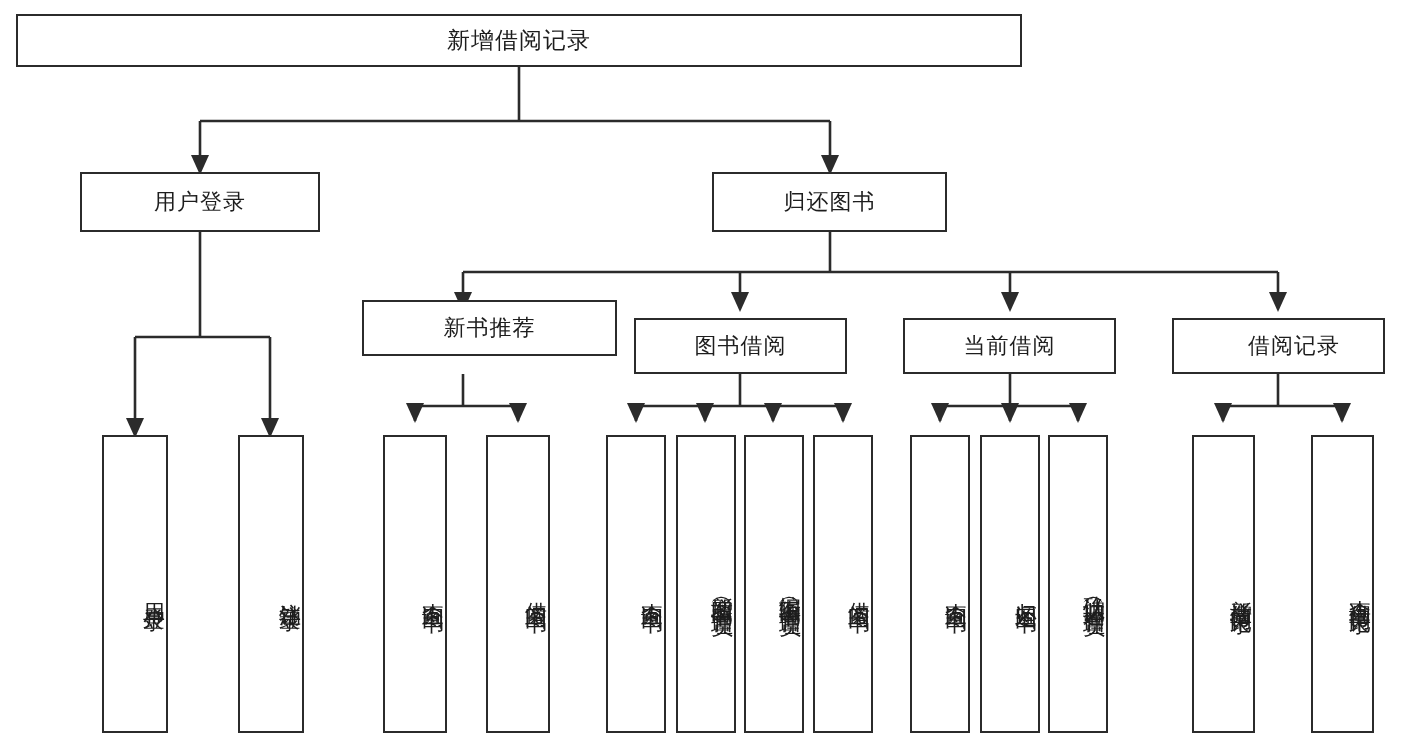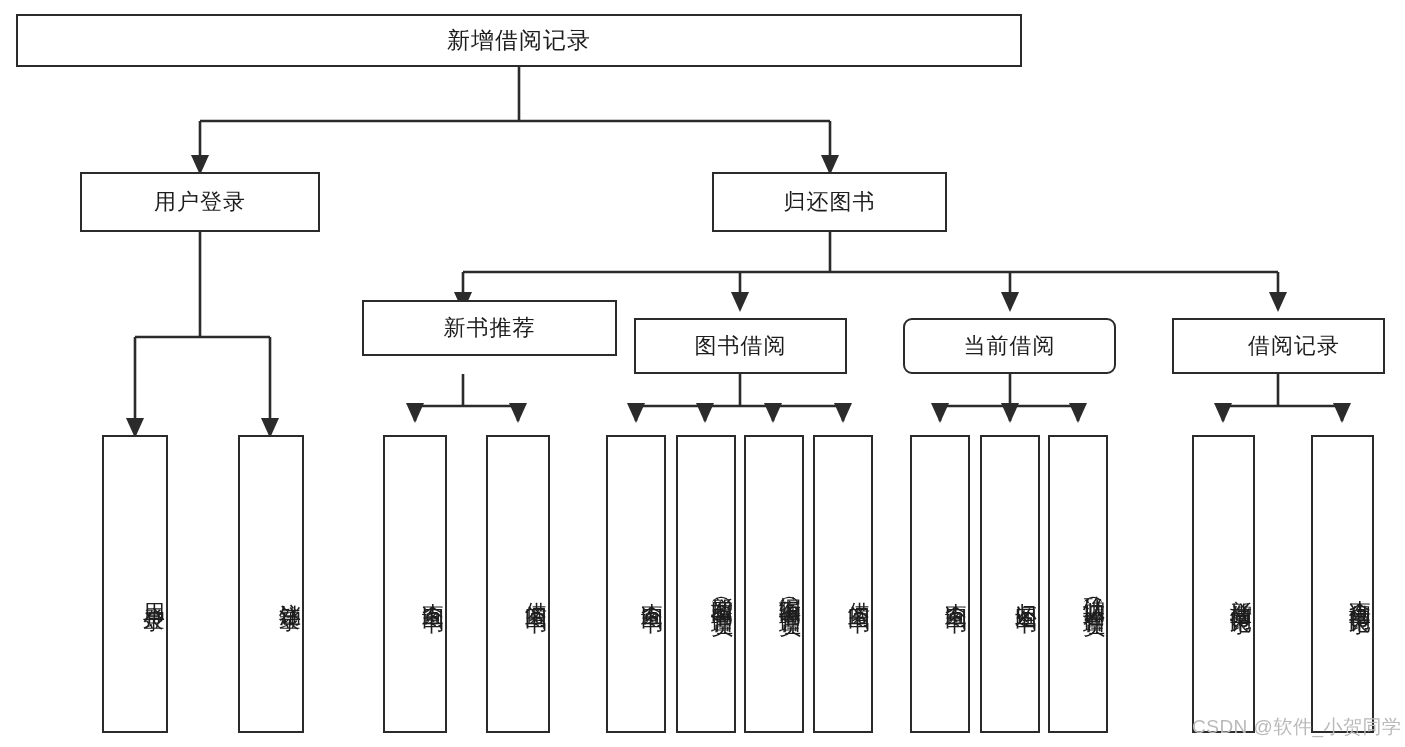--- a/index.html
+++ b/index.html
@@ -161,21 +161,21 @@
   <div class="node horiz" style="left:712px; top:172px; width:235px; height:60px;">
     <span>归还图书</span>
   </div>
 
   <div class="node horiz" style="left:362px; top:300px; width:255px; height:56px;">
     <span>新书推荐</span>
   </div>
   <div class="node horiz" style="left:634px; top:318px; width:213px; height:56px;align-items:center;">
     <span>图书借阅</span>
   </div>
-  <div class="node horiz" style="left:903px; top:318px; width:213px; height:56px;border-radius:9px;">
+  <div class="node horiz" style="left:903px; top:318px; width:213px; height:56px;">
     <span>当前借阅</span>
   </div>
   <div class="node horiz" style="left:1172px; top:318px; width:213px; height:56px;padding-left:31px;">
     <span>借阅记录</span>
   </div>
 
   <div class="node vert" style="left:102px; top:435px; width:66px; height:298px;">
     <span class="vlabel">用户登录</span>
   </div>
   <div class="node vert" style="left:238px; top:435px; width:66px; height:298px;">
@@ -212,15 +212,14 @@
     <span class="vlabel">确认归还（管理员）</span>
   </div>
 
   <div class="node vert" style="left:1192px; top:435px; width:63px; height:298px;">
     <span class="vlabel">新增借阅记录</span>
   </div>
   <div class="node vert" style="left:1311px; top:435px; width:63px; height:298px;">
     <span class="vlabel">查询借阅记录</span>
   </div>
 
-  <div class="watermark" style="left:1192px; top:714px;">CSDN @软件_小贺同学</div>
 
 </div>
 
 </body></html>

